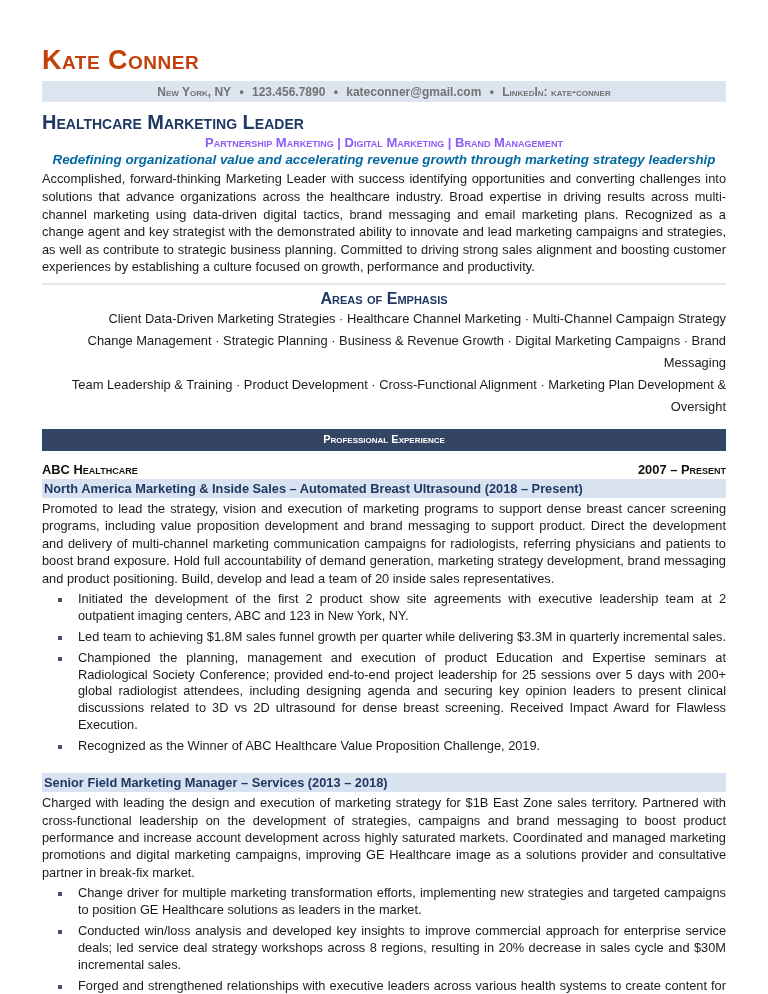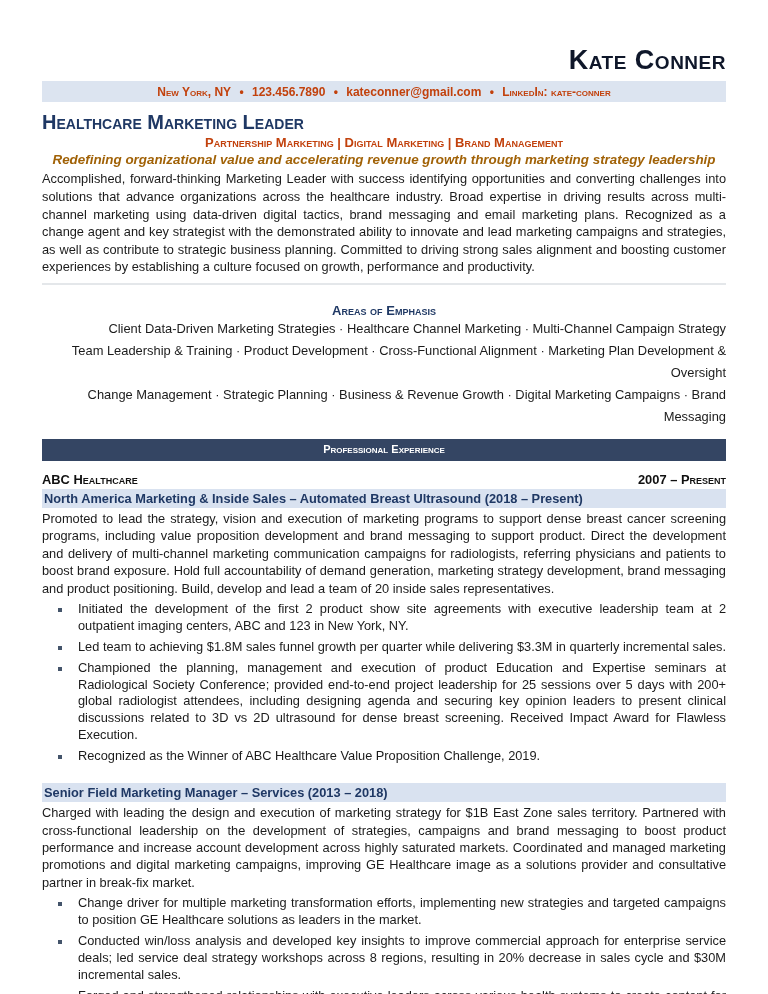--- a/index.html
+++ b/index.html
@@ -5,51 +5,51 @@
   * { margin:0; padding:0; box-sizing:border-box; }
   html,body { width:768px; background:#ffffff; }
   body { font-family:"Liberation Sans", sans-serif; color:#1b1b1b; }
   .page {
     width:768px; height:994px; background:#ffffff;
     padding:46px 42px 0 42px; overflow:hidden;
   }
   .sc { font-variant:small-caps; }
 
   .name {
-    text-align:right; font-variant:small-caps; font-weight:bold;
-    font-size:27px; line-height:1.05; color:#0f172a; letter-spacing:0.5px;
+    text-align:left; font-variant:small-caps; font-weight:bold;
+    font-size:27px; line-height:1.05; color:#c2410c; letter-spacing:0.5px;
   }
   .contact-bar {
     margin-top:7px; background:#DCE4F0; text-align:center;
-    font-size:12px; font-weight:bold; color:#c2410c; padding:4px 0 3px 0;
+    font-size:12px; font-weight:bold; color:#737373; padding:4px 0 3px 0;
   }
   .contact-bar .sep { margin:0 5px; }
 
   .headline {
     margin-top:9px; text-align:left; font-variant:small-caps;
     font-weight:bold; font-size:20px; line-height:1.1; color:#1F3864;
   }
   .specialties {
     margin-top:2px; text-align:center; font-variant:small-caps;
-    font-weight:bold; font-size:13px; color:#c2410c;
+    font-weight:bold; font-size:13px; color:#8b5cf6;
   }
   .tagline {
     margin-top:2px; text-align:center; font-style:italic; font-weight:bold;
-    font-size:13.4px; color:#a16207;
+    font-size:13.4px; color:#0369a1;
   }
 
   .summary {
     margin-top:3px; text-align:justify; font-size:12.8px; line-height:17.6px;
   }
 
   .rule { margin-top:7px; height:2px; background:#E4E7EA; }
 
   .areas-heading {
-    margin-top:18px; text-align:center; font-variant:small-caps;
-    font-weight:bold; font-size:13px; color:#1F3864;
+    margin-top:5px; text-align:center; font-variant:small-caps;
+    font-weight:bold; font-size:16px; color:#1F3864;
   }
   .areas-line { text-align:right; font-size:12.9px; line-height:22px; }
 
   .banner {
     margin-top:11px; background:#344563; color:#ffffff; text-align:center;
     font-variant:small-caps; font-weight:bold; font-size:11px;
     padding:4px 0 6px 0;
   }
 
   .employer-row {
@@ -98,22 +98,22 @@
   <div class="headline">Healthcare Marketing Leader</div>
   <div class="specialties">Partnership Marketing | Digital Marketing | Brand Management</div>
   <div class="tagline">Redefining organizational value and accelerating revenue growth through marketing strategy leadership</div>
 
   <div class="summary">Accomplished, forward-thinking Marketing Leader with success identifying opportunities and converting challenges into solutions that advance organizations across the healthcare industry. Broad expertise in driving results across multi-channel marketing using data-driven digital tactics, brand messaging and email marketing plans. Recognized as a change agent and key strategist with the demonstrated ability to innovate and lead marketing campaigns and strategies, as well as contribute to strategic business planning. Committed to driving strong sales alignment and boosting customer experiences by establishing a culture focused on growth, performance and productivity.</div>
 
   <div class="rule"></div>
 
   <div class="areas-heading">Areas of Emphasis</div>
   <div class="areas-line">Client Data-Driven Marketing Strategies · Healthcare Channel Marketing · Multi-Channel Campaign Strategy</div>
+  <div class="areas-line">Change Management · Strategic Planning · Business &amp; Revenue Growth · Digital Marketing Campaigns · Brand Messaging</div>
   <div class="areas-line">Team Leadership &amp; Training · Product Development · Cross-Functional Alignment · Marketing Plan Development &amp; Oversight</div>
-  <div class="areas-line">Change Management · Strategic Planning · Business &amp; Revenue Growth · Digital Marketing Campaigns · Brand Messaging</div>
 
   <div class="banner">Professional Experience</div>
 
   <div class="employer-row">
     <span class="sc">ABC Healthcare</span>
     <span class="sc">2007 – Present</span>
   </div>
 
   <div>
     <div class="role-title">North America Marketing &amp; Inside Sales – Automated Breast Ultrasound (2018 – Present)</div>

